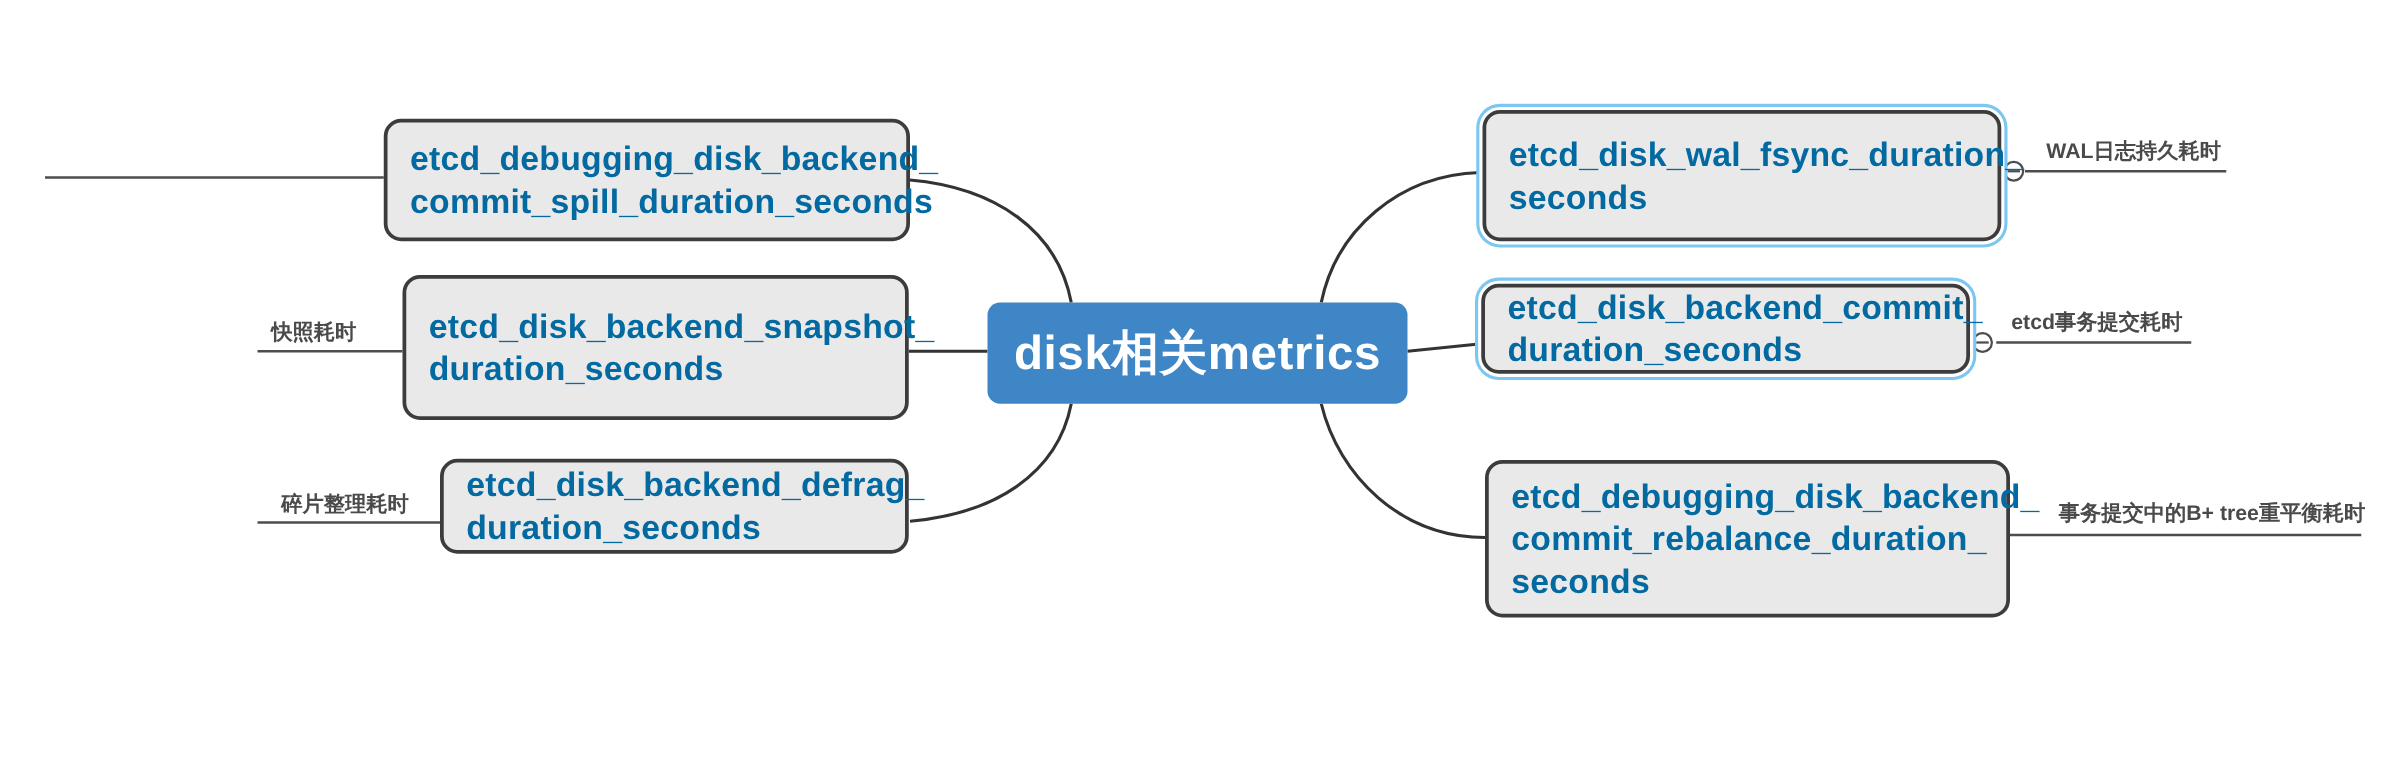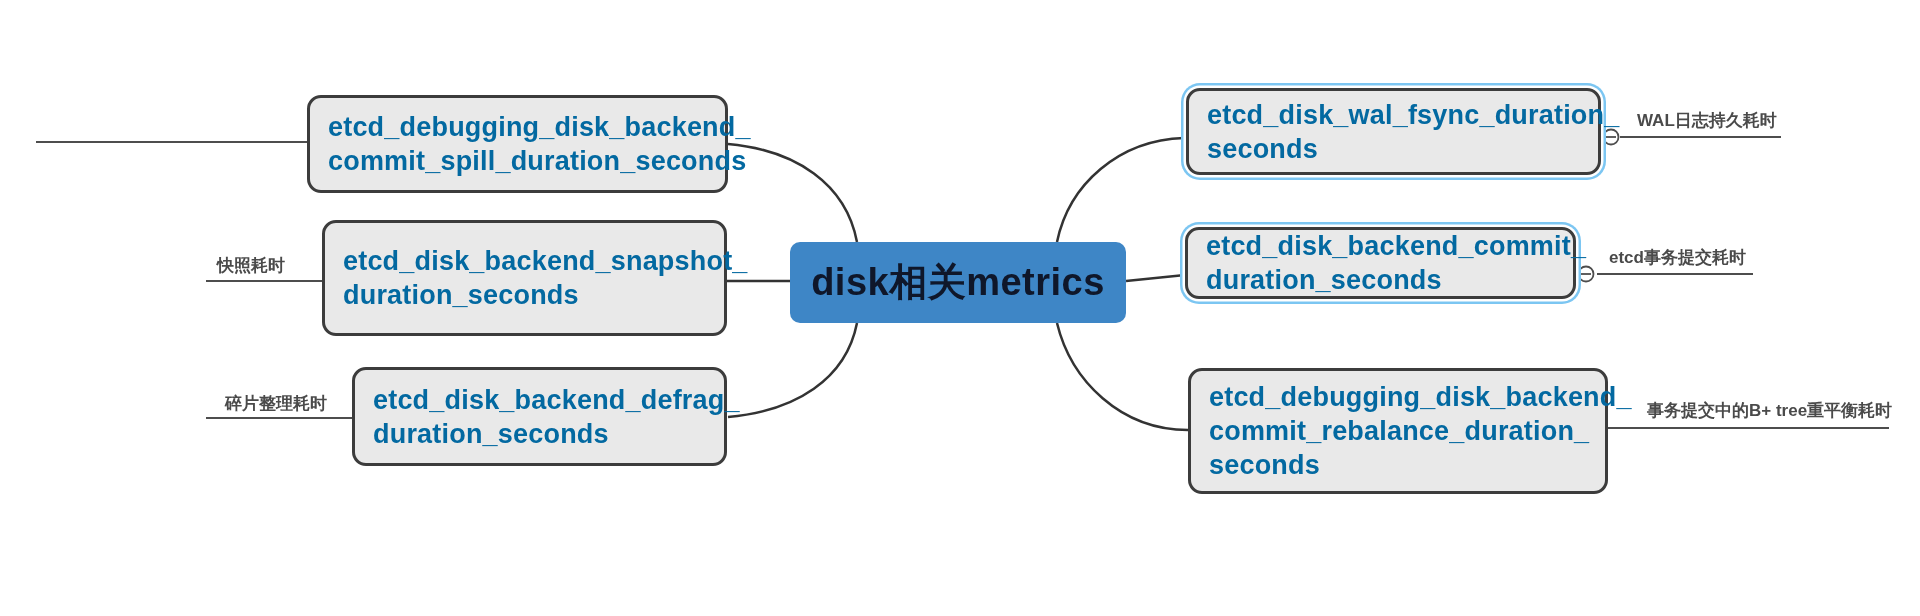--- a/index.html
+++ b/index.html
@@ -45,39 +45,39 @@
     position: absolute;
     box-sizing: border-box;
     background: #3e86c6;
     border: none;
     border-radius: 10px;
     display: flex;
     align-items: center;
     justify-content: center;
     font-size: 38px;
     font-weight: 700;
-    color: #0f172a;
+    color: #ffffff;
     letter-spacing: 0.5px;
     white-space: nowrap;
     cursor: default;
   }
   .note {
     position: absolute;
     font-size: 17px;
     font-weight: 600;
     color: #4a4a4a;
     white-space: nowrap;
     cursor: default;
   }
   
   #node-l1 { left: 307px;  top: 95px;  width: 421px; height: 98px; }
   #node-l2 { left: 322px;  top: 220px; width: 405px; height: 116px; }
-  #node-l3 { left: 352px;  top: 367px; width: 375px; height: 99px; align-items: center; }
+  #node-l3 { left: 352px;  top: 367px; width: 375px; height: 76px; align-items: center; }
   #node-root { left: 790px; top: 242px; width: 336px; height: 81px; }
-  #node-r1 { left: 1186px; top: 88px;  width: 415px; height: 87px; }
+  #node-r1 { left: 1186px; top: 88px;  width: 415px; height: 105px; }
   #node-r2 { left: 1185px; top: 227px; width: 391px; height: 72px; }
   #node-r3 { left: 1188px; top: 368px; width: 420px; height: 126px; }
   
   #note-l1 { left: 44px;   top: 110px; }
   #note-l2 { left: 217px;  top: 254px; }
   #note-l3 { left: 214px;  top: 392px; margin-left: 11px; }
   #note-r1 { left: 1637px; top: 109px; }
   #note-r2 { left: 1609px; top: 246px; }
   #note-r3 { left: 1647px; top: 399px; }
 </style>

